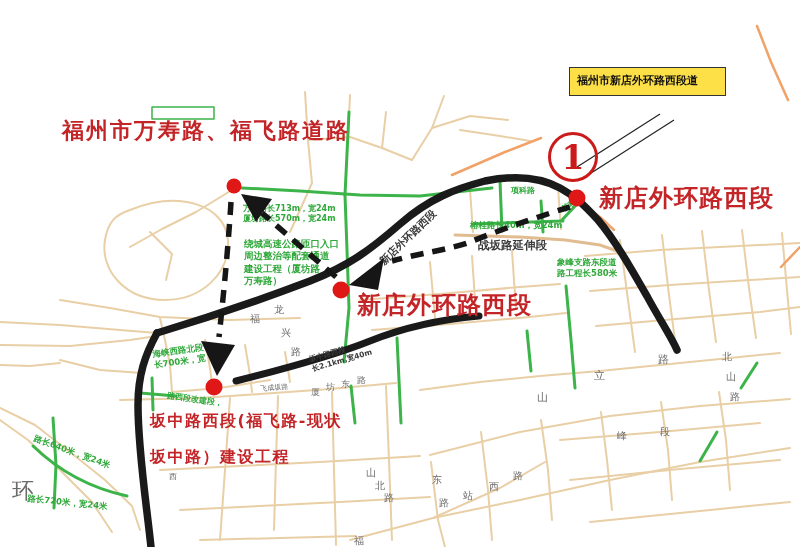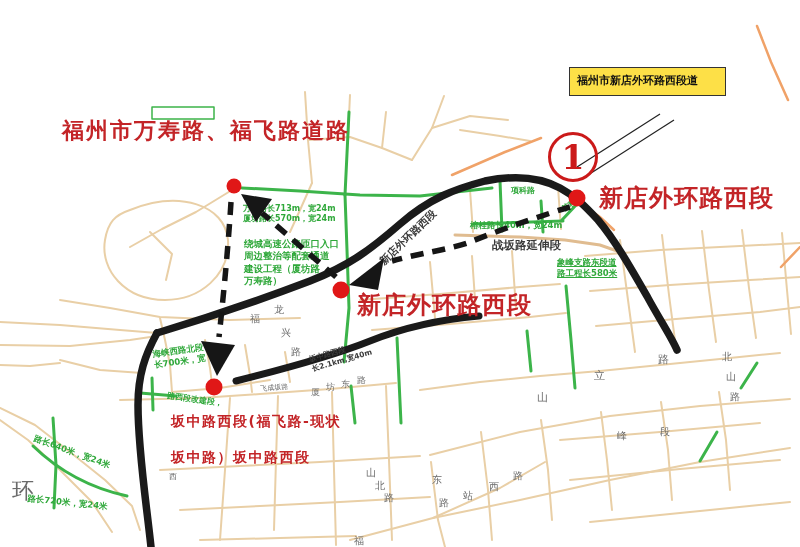--- a/index.html
+++ b/index.html
@@ -126,33 +126,33 @@
       <path stroke-width="7" d="M236,381 C280,370 330,357 370,341 C405,327 445,319 479,316"></path>
     </g>
     <g stroke="#222" stroke-width="1.2" fill="none">
       <line x1="660" y1="114" x2="577" y2="167"></line>
       <line x1="674" y1="120" x2="588" y2="175"></line>
     </g>
   </svg>
 
   <div id="labels">
       <div class="map-label dark" style="left: 377px; top: 258px; font-size: 10.5px; transform: rotate(-44deg);">新店外环路西段</div>
-      <div class="map-label dark" style="left: 492px; top: 238px; font-size: 11.5px;">战坂路延伸段</div>
+      <div class="map-label dark" style="left: 478px; top: 238px; font-size: 11.5px;">战坂路延伸段</div>
       <div class="map-label dark" style="left: 308px; top: 355px; font-size: 7.5px; transform: rotate(-16deg);">坂中路西段
 长2.1km,宽40m</div>
       <div class="map-label green" style="left: 243px; top: 204px; font-size: 8px;">万寿路长713m，宽24m
 厦坊路长570m，宽24m</div>
       <div class="map-label green" style="left: 244px; top: 238px; font-size: 9.5px;">绕城高速公路匝口入口
 周边整治等配套通道
 建设工程（厦坊路
 万寿路）</div>
       <div class="map-label green" style="left: 479px; top: 186px; font-size: 8px; margin-left: 32px;">项科路</div>
       <div class="map-label green" style="left: 470px; top: 220px; font-size: 8.5px;">榕桂路长40m，宽24m</div>
       <div class="map-label green" style="left: 560px; top: 206px; font-size: 8px; transform: rotate(-35deg);">首科路</div>
-      <div class="map-label green" style="left: 557px; top: 257px; font-size: 8.5px; text-decoration: underline;">象峰支路东段道
+      <div class="map-label green" style="left: 557px; top: 257px; font-size: 8.5px;">象峰支路东段道
 路工程长580米</div>
       <div class="map-label green" style="left: 152px; top: 349px; font-size: 8.5px; transform: rotate(-8deg);">海峡西路北段
 长700米，宽</div>
       <div class="map-label green" style="left: 36px; top: 433px; font-size: 8.5px; transform: rotate(20deg);">路长640米，宽24米</div>
       <div class="map-label green" style="left: 28px; top: 493px; font-size: 8.5px; transform: rotate(6deg);">路长720米，宽24米</div>
       <div class="map-label green" style="left: 168px; top: 391px; font-size: 8px; transform: rotate(8deg);">路西段改建段，</div>
       <div class="map-label gray" style="left: 250px; top: 312px; font-size: 10px;">福</div>
       <div class="map-label gray" style="left: 274px; top: 303px; font-size: 10px;">龙</div>
       <div class="map-label gray" style="left: 281px; top: 326px; font-size: 10px;">兴</div>
       <div class="map-label gray" style="left: 291px; top: 345px; font-size: 10px;">路</div>
@@ -204,23 +204,23 @@
   <div id="annot">
     <div class="proj" style="left:62px;top:114px;font-size:22px;letter-spacing:2px;line-height:34px;">
       <div class="l1">福州市万寿路、福飞路道路</div>
     </div>
     <div class="proj" style="left:357px;top:288px;font-size:24px;letter-spacing:1px;line-height:34px;">
       <div class="l1">新店外环路西段</div>
     </div>
     <div class="proj" style="left:599px;top:184px;font-size:24px;letter-spacing:1px;line-height:28px;">
       <div class="l1">新店外环路西段</div>
     </div>
-    <div class="proj" style="left:171px;top:403px;font-size:14px;letter-spacing:1.5px;line-height:36px;">
+    <div class="proj" style="left:150px;top:403px;font-size:16px;letter-spacing:1.5px;line-height:36px;">
       <div class="l1">坂中路西段(福飞路-现状</div>
-      <div class="l2">坂中路）坂中路西段</div>
+      <div class="l2">坂中路）建设工程</div>
     </div>
   </div>
 
   <div id="infobox">
     <div>福州市新店外环路西段道</div>
   </div>
 
   <div id="badge">
     <span>1</span>
   </div>

